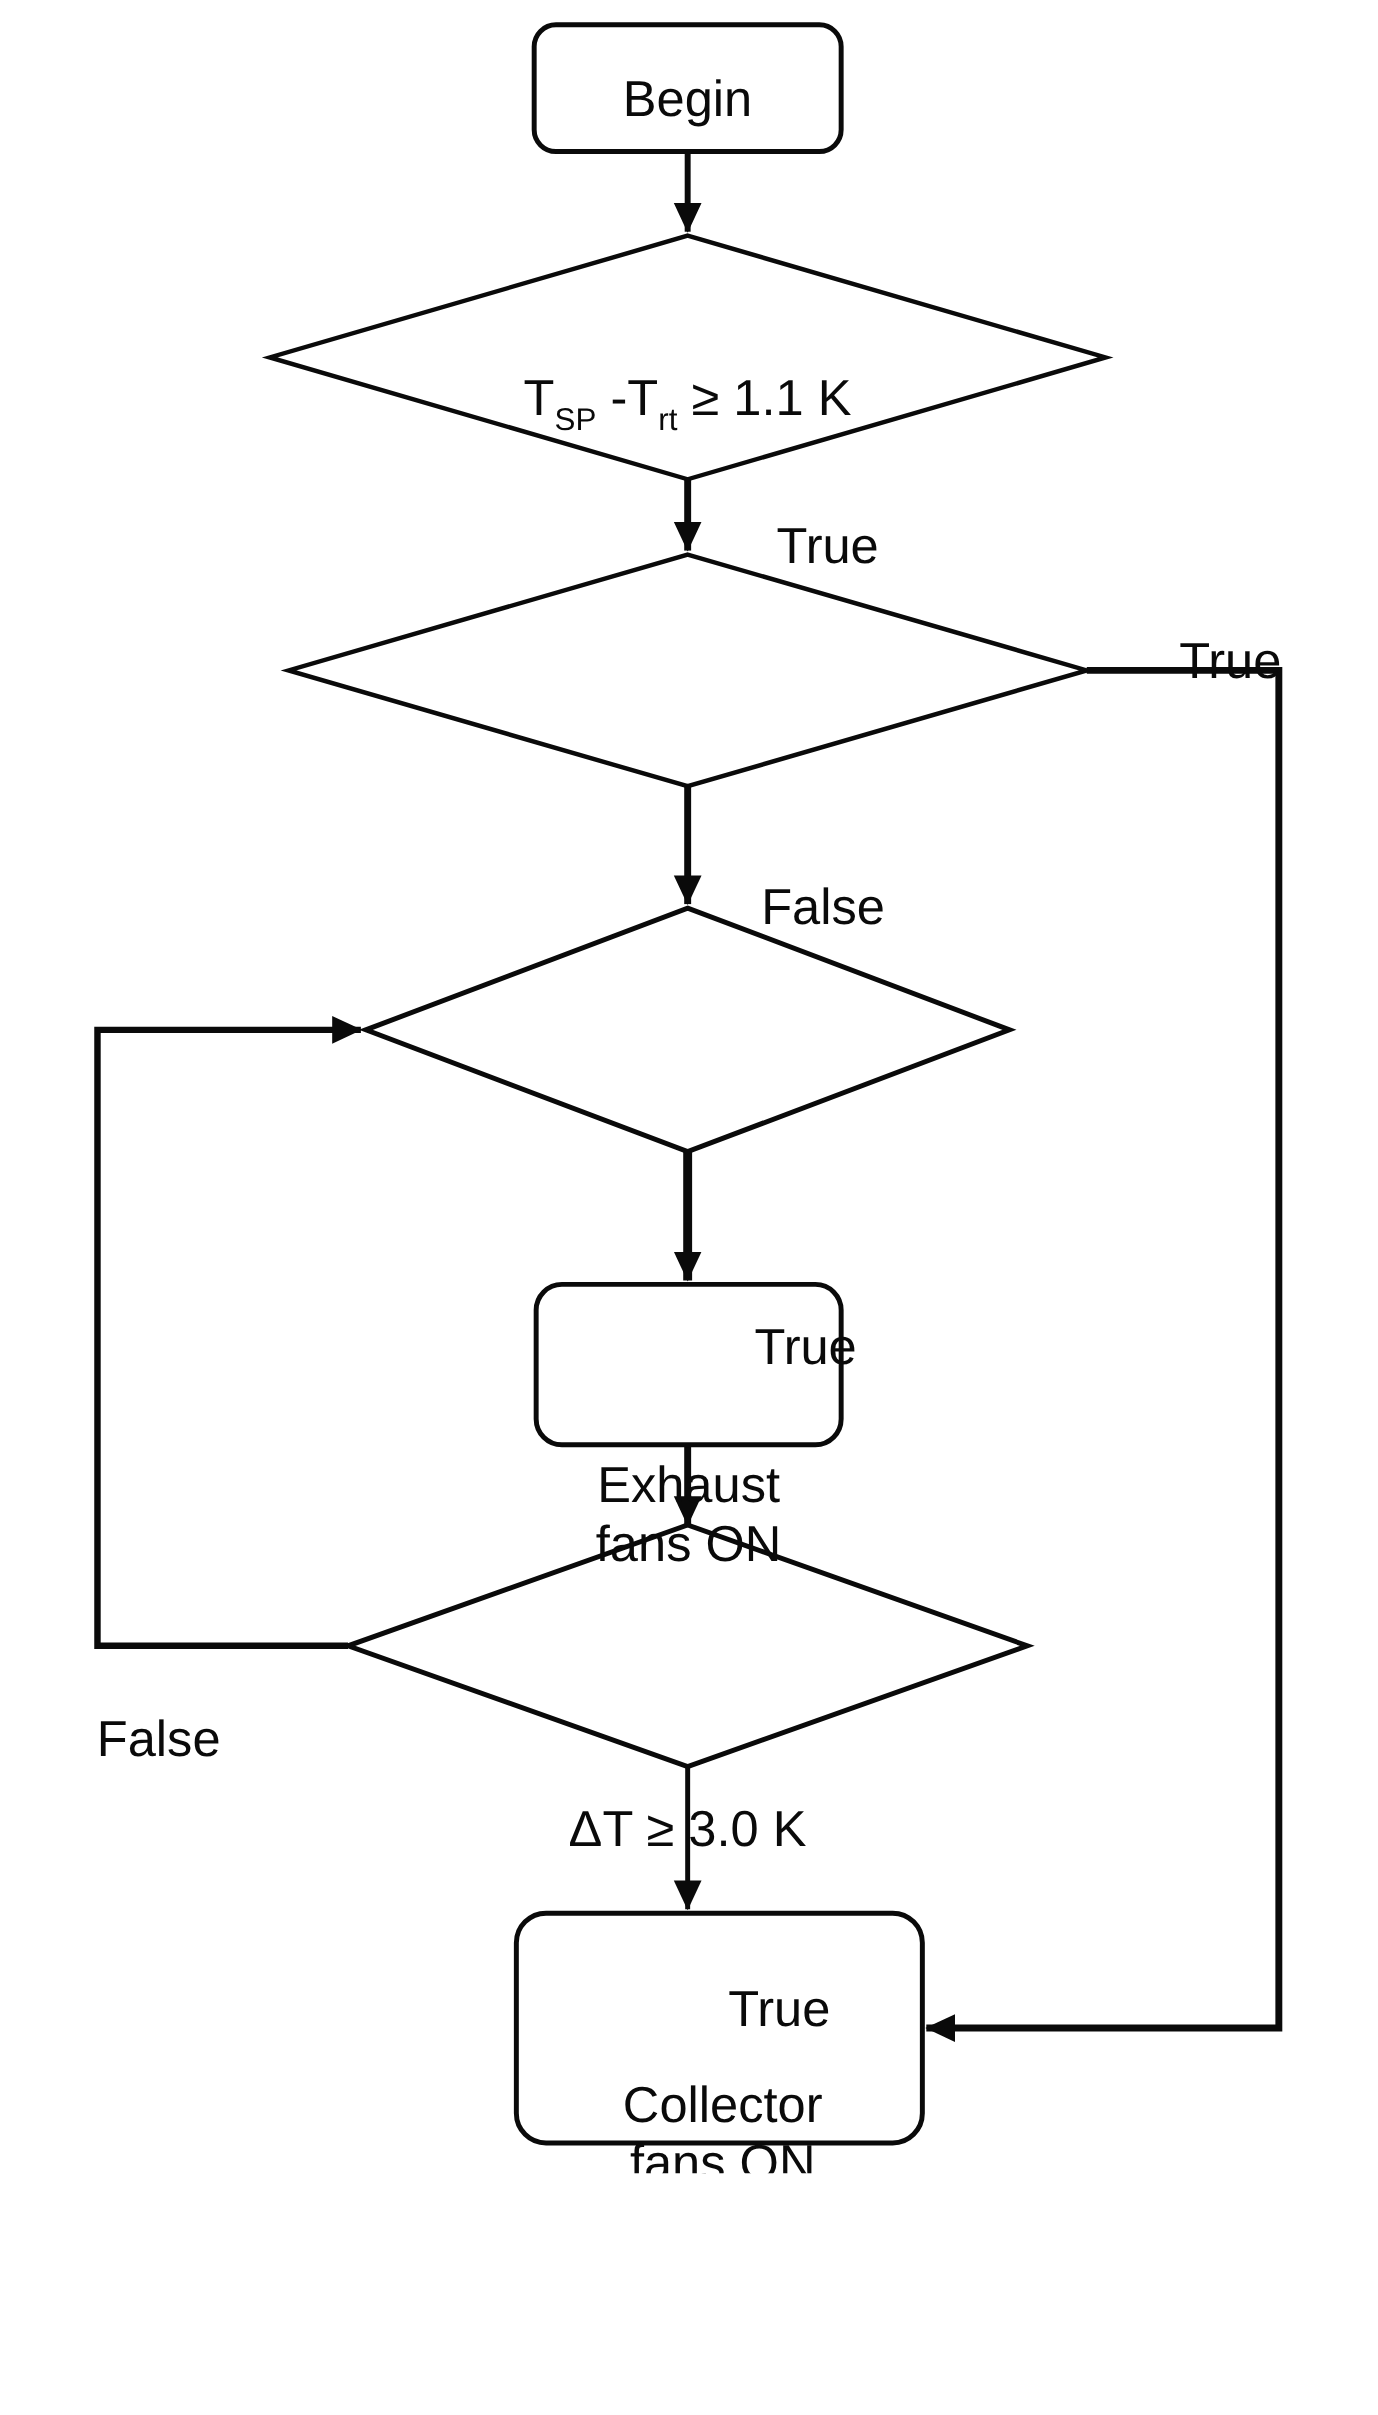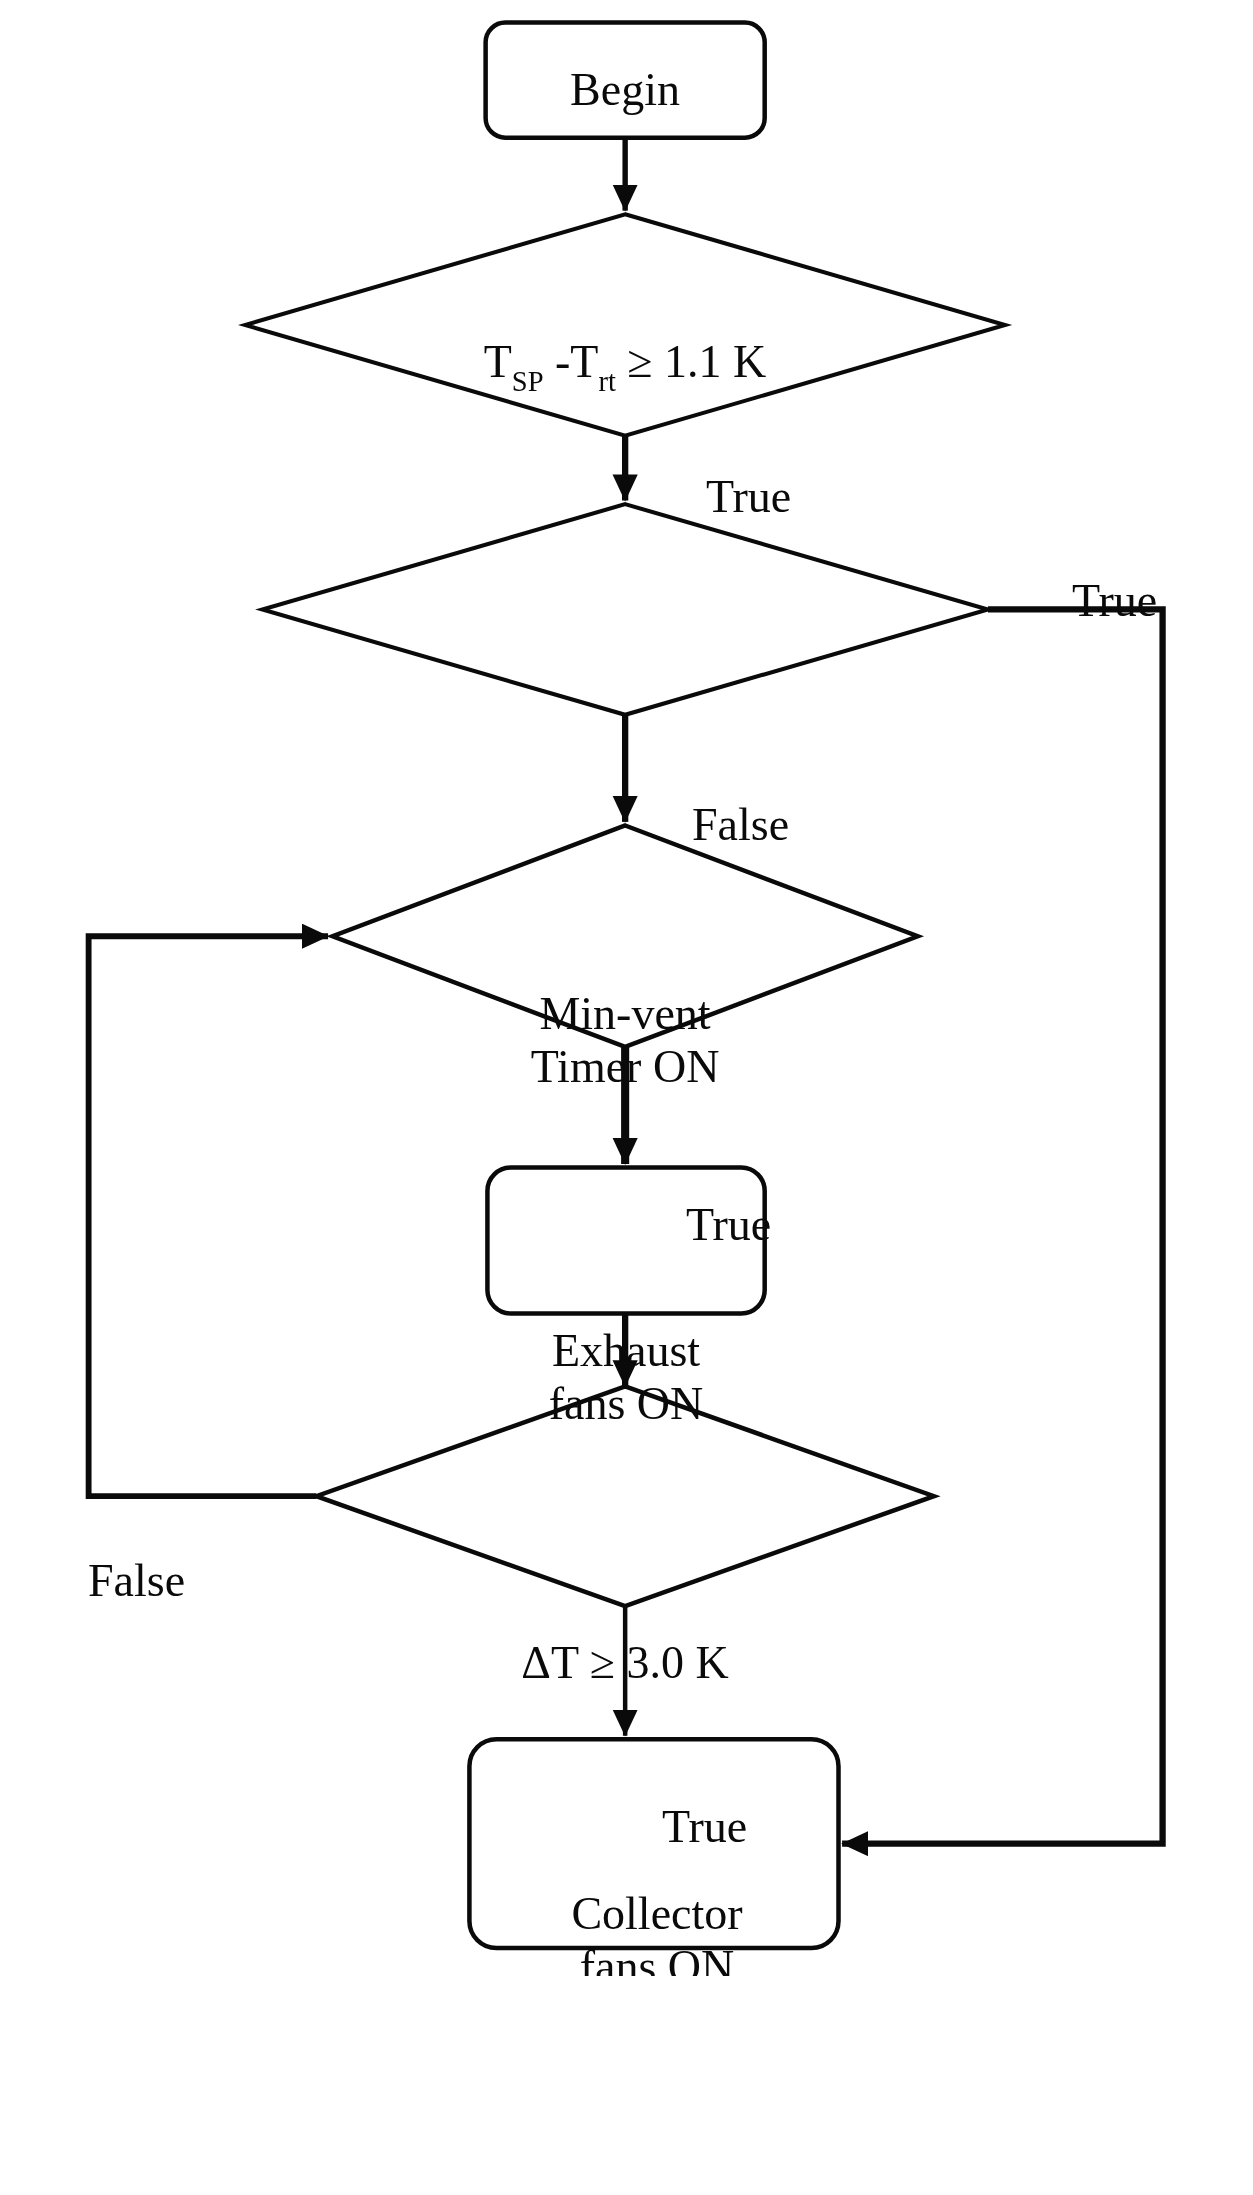--- a/index.html
+++ b/index.html
@@ -6,21 +6,21 @@
     margin: 0;
     padding: 0;
     background: #ffffff;
   }
   .stage {
     position: relative;
     width: 1253px;
     height: 1976px;
     background: #ffffff;
     overflow: hidden;
-    font-family: Liberation Serif, serif;
+    font-family: Liberation Sans, sans-serif;
   }
   .stage svg {
     position: absolute;
     left: 0;
     top: 0;
     width: 100%;
     height: 100%;
   }
   .edge {
     fill: none;
@@ -81,24 +81,20 @@
       <polygon class="node-shape" stroke-width="5" points="625,1540 968,1662 625,1784 282,1662"></polygon>
       <rect class="node-shape" stroke-width="5" x="452" y="1932" width="410" height="232" rx="30" ry="30"></rect>
     </g>
   </svg>
 
   <div class="label centered" style="left:625px; top:90px;">Begin</div>
 
   <div class="label centered" style="left:625px; top:362px;"><span>T</span><sub>SP</sub><span> -T</span><sub>rt</sub><span> ≥ 1.1 K</span></div>
 
 
-  <div class="label centered" style="left:625px; top:1040px;">
-    <div>Min-vent</div>
-    <div>Timer ON</div>
-  </div>
 
   <div class="label centered" style="left:626px; top:1377px;">
     <div>Exhaust</div>
     <div>fans ON</div>
   </div>
 
   <div class="label centered" style="left:625px; top:1663px;">ΔT ≥ 3.0 K</div>
 
   <div class="label centered" style="left:657px; top:1940px;">
     <div>Collector</div>

